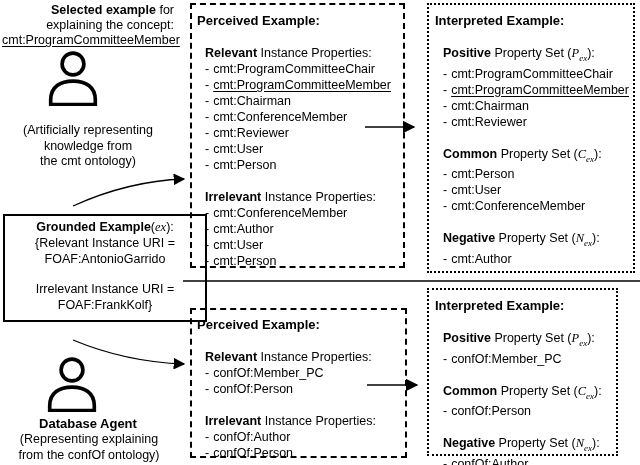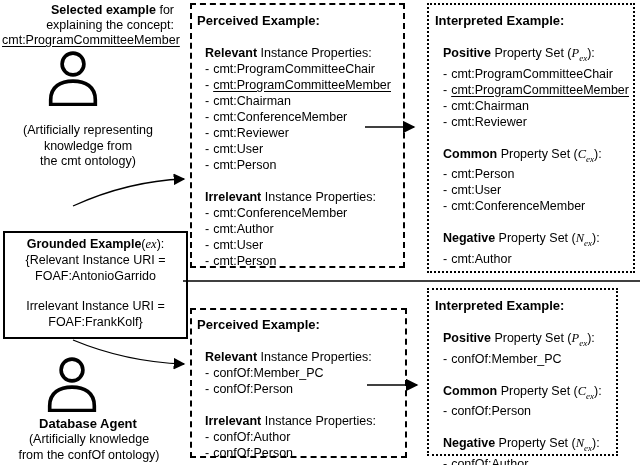--- a/index.html
+++ b/index.html
@@ -40,37 +40,37 @@
     <circle cx="50" cy="25" r="21" fill="#fff" stroke="#000" stroke-width="7"></circle>
     <path d="M7 103 v-9 c0 -25 19 -36 43 -36 s43 11 43 36 v9 z" fill="#fff" stroke="#000" stroke-width="7"></path>
   </svg>
 
   <div class="abs caption-desc" style="left:2px;top:123px;width:172px;">
     <div>(Artificially representing</div>
     <div>knowledge from</div>
     <div>the cmt ontology)</div>
   </div>
 
-  <div class="abs solid-box" style="left:3px;top:231px;width:185px;height:108px;">
+  <div class="abs solid-box" style="left:3px;top:214px;width:204px;height:108px;">
     <div style="white-space:nowrap;"><b>Grounded Example</b><span>(</span><span class="math">ex</span><span>):</span></div>
     <div>{Relevant Instance URI =</div>
     <div>FOAF:AntonioGarrido</div>
     <div style="height:15px;"></div>
     <div>Irrelevant Instance URI =</div>
     <div>FOAF:FrankKolf}</div>
   </div>
 
   <svg class="abs person" style="left:46px;top:357px;" width="52" height="55" viewBox="0 0 100 106">
     <circle cx="50" cy="25" r="21" fill="#fff" stroke="#000" stroke-width="7"></circle>
     <path d="M7 103 v-9 c0 -25 19 -36 43 -36 s43 11 43 36 v9 z" fill="#fff" stroke="#000" stroke-width="7"></path>
   </svg>
 
   <div class="abs caption-name" style="left:2px;top:416px;width:172px;">Database Agent</div>
   <div class="abs caption-desc" style="left:0px;top:432px;width:178px;">
-    <div>(Artificially knowledge</div>
+    <div>(Representing explaining</div>
     <div>from the confOf ontology)</div>
   </div>
 
   <div class="abs dashed-box" style="left:190px;top:3px;width:215px;height:265px;">
     <div class="box-title">Perceived Example:</div>
     <div class="gap"></div>
     <div class="group-header"><b>Relevant</b><span> Instance Properties:</span></div>
     <div>
 
     <div class="li"><span class="pre">-</span><span class="txt">cmt:ProgramCommitteeChair</span></div>

